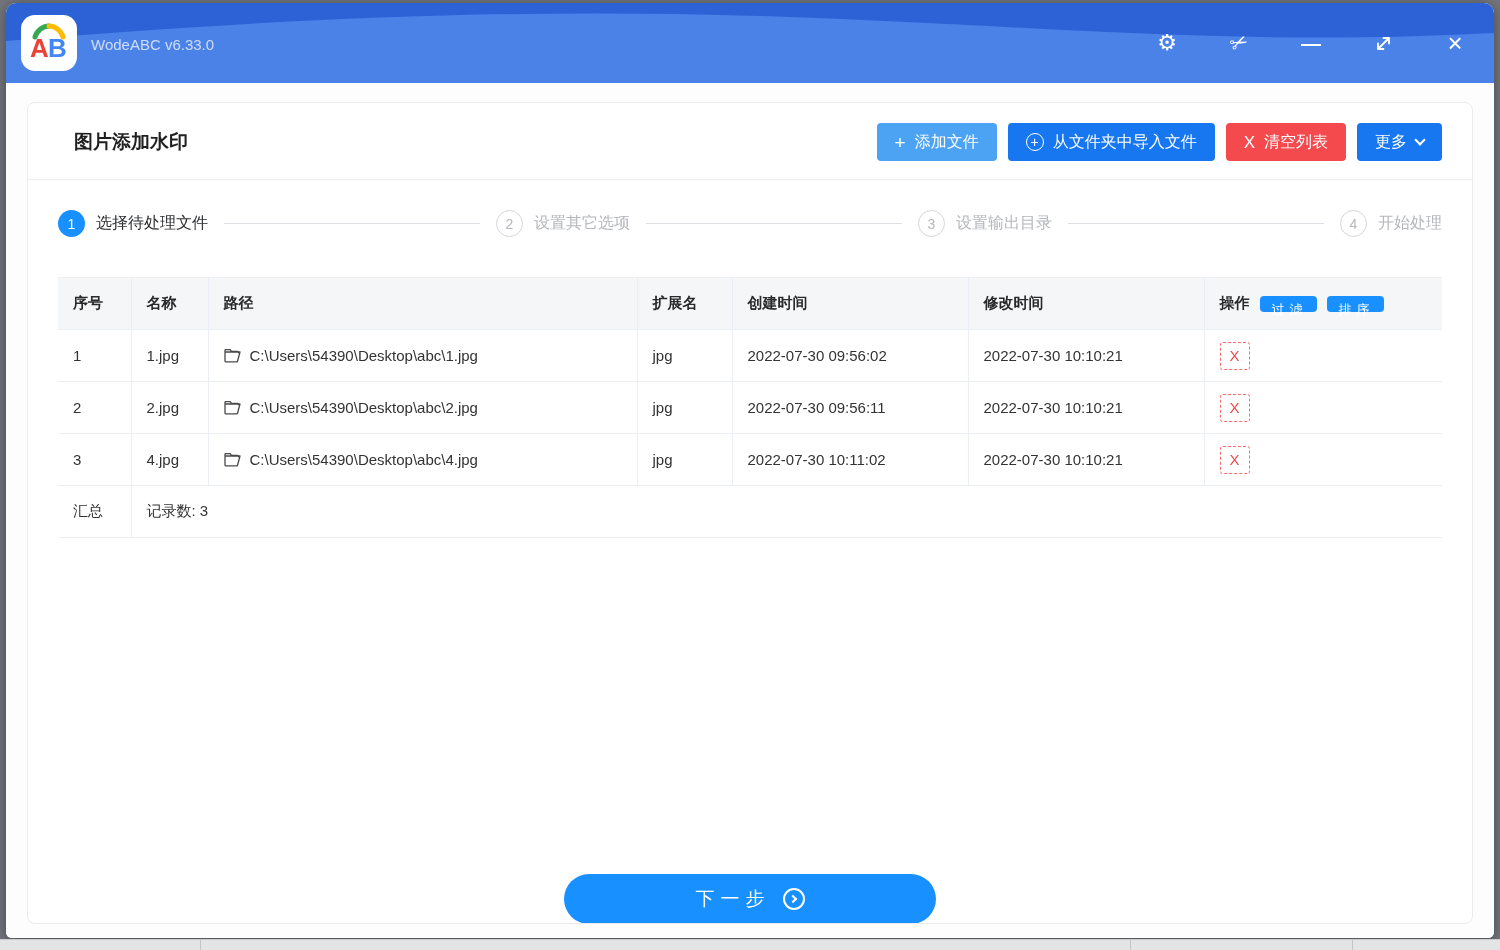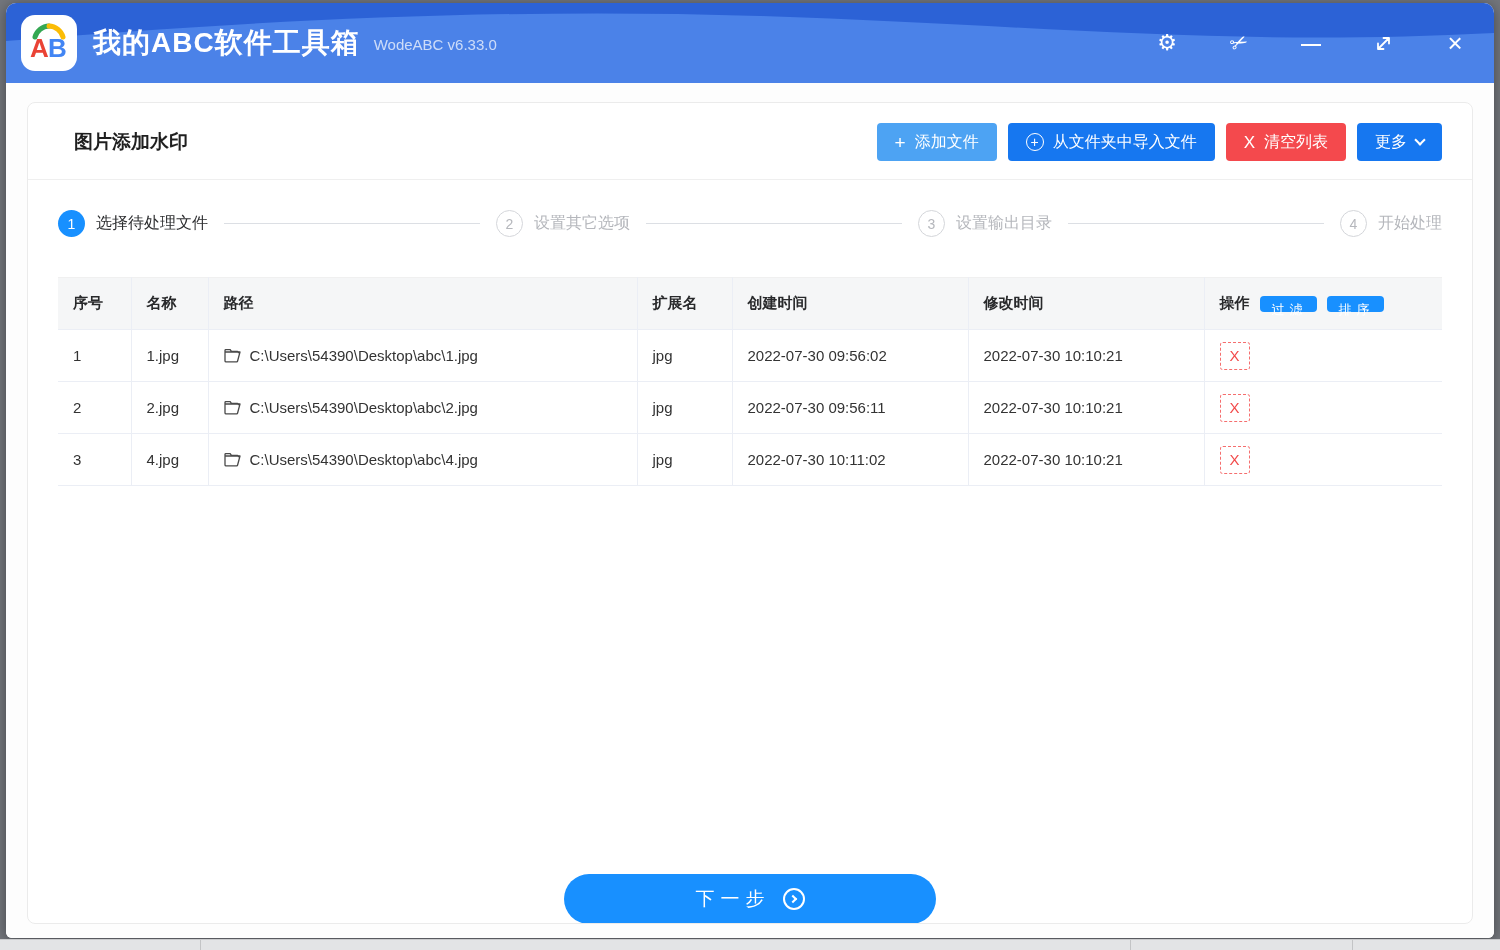--- a/index.html
+++ b/index.html
@@ -183,21 +183,20 @@
     </svg>
     <div class="titlebar-inner">
       <div class="logo">
         <svg width="44" height="44" viewBox="0 0 44 44">
           <path d="M8 16 A15 15 0 0 1 22 5" fill="none" stroke="#34a853" stroke-width="5" stroke-linecap="round"></path>
           <path d="M22 5 A15 15 0 0 1 36 16" fill="none" stroke="#fbbc05" stroke-width="5" stroke-linecap="round"></path>
           <text x="3" y="36" font-size="26" font-weight="bold" fill="#ea4335" font-family="Liberation Sans, sans-serif">A</text>
           <text x="21" y="36" font-size="26" font-weight="bold" fill="#4285f4" font-family="Liberation Sans, sans-serif">B</text>
         </svg>
       </div>
-      <div class="app-title">我的ABC软件工具箱</div>
       <div class="app-version">WodeABC v6.33.0</div>
       <div class="win-controls">
         <div class="win-btn gear">⚙</div>
         <div class="win-btn scissors">✂</div>
         <div class="win-btn min">—</div>
         <div class="win-btn resize">
           <svg width="19" height="19" viewBox="0 0 19 19">
             <path d="M4 15 L15 4 M15 4 l-5.5 0 M15 4 l0 5.5 M4 15 l5.5 0 M4 15 l0 -5.5" stroke="#fff" stroke-width="1.8" fill="none" stroke-linecap="round" stroke-linejoin="round"></path>
           </svg>
         </div>
@@ -338,20 +337,24 @@
                   <span>C:\Users\54390\Desktop\abc\4.jpg</span>
                 </span>
               </td>
               <td>jpg</td>
               <td>2022-07-30 10:11:02</td>
               <td>2022-07-30 10:10:21</td>
               <td>
                 <button class="del-btn">X</button>
               </td>
             </tr>
+            <tr>
+              <td class="sum-label">汇总</td>
+              <td class="sum-val" colspan="6">记录数: 3</td>
+            </tr>
           </tbody>
         </table>
       </div>
 
       <div class="flex-spacer"></div>
 
       <div class="next-row">
         <button class="next-btn">
           <span>下一步</span>
           <span class="next-ico">

